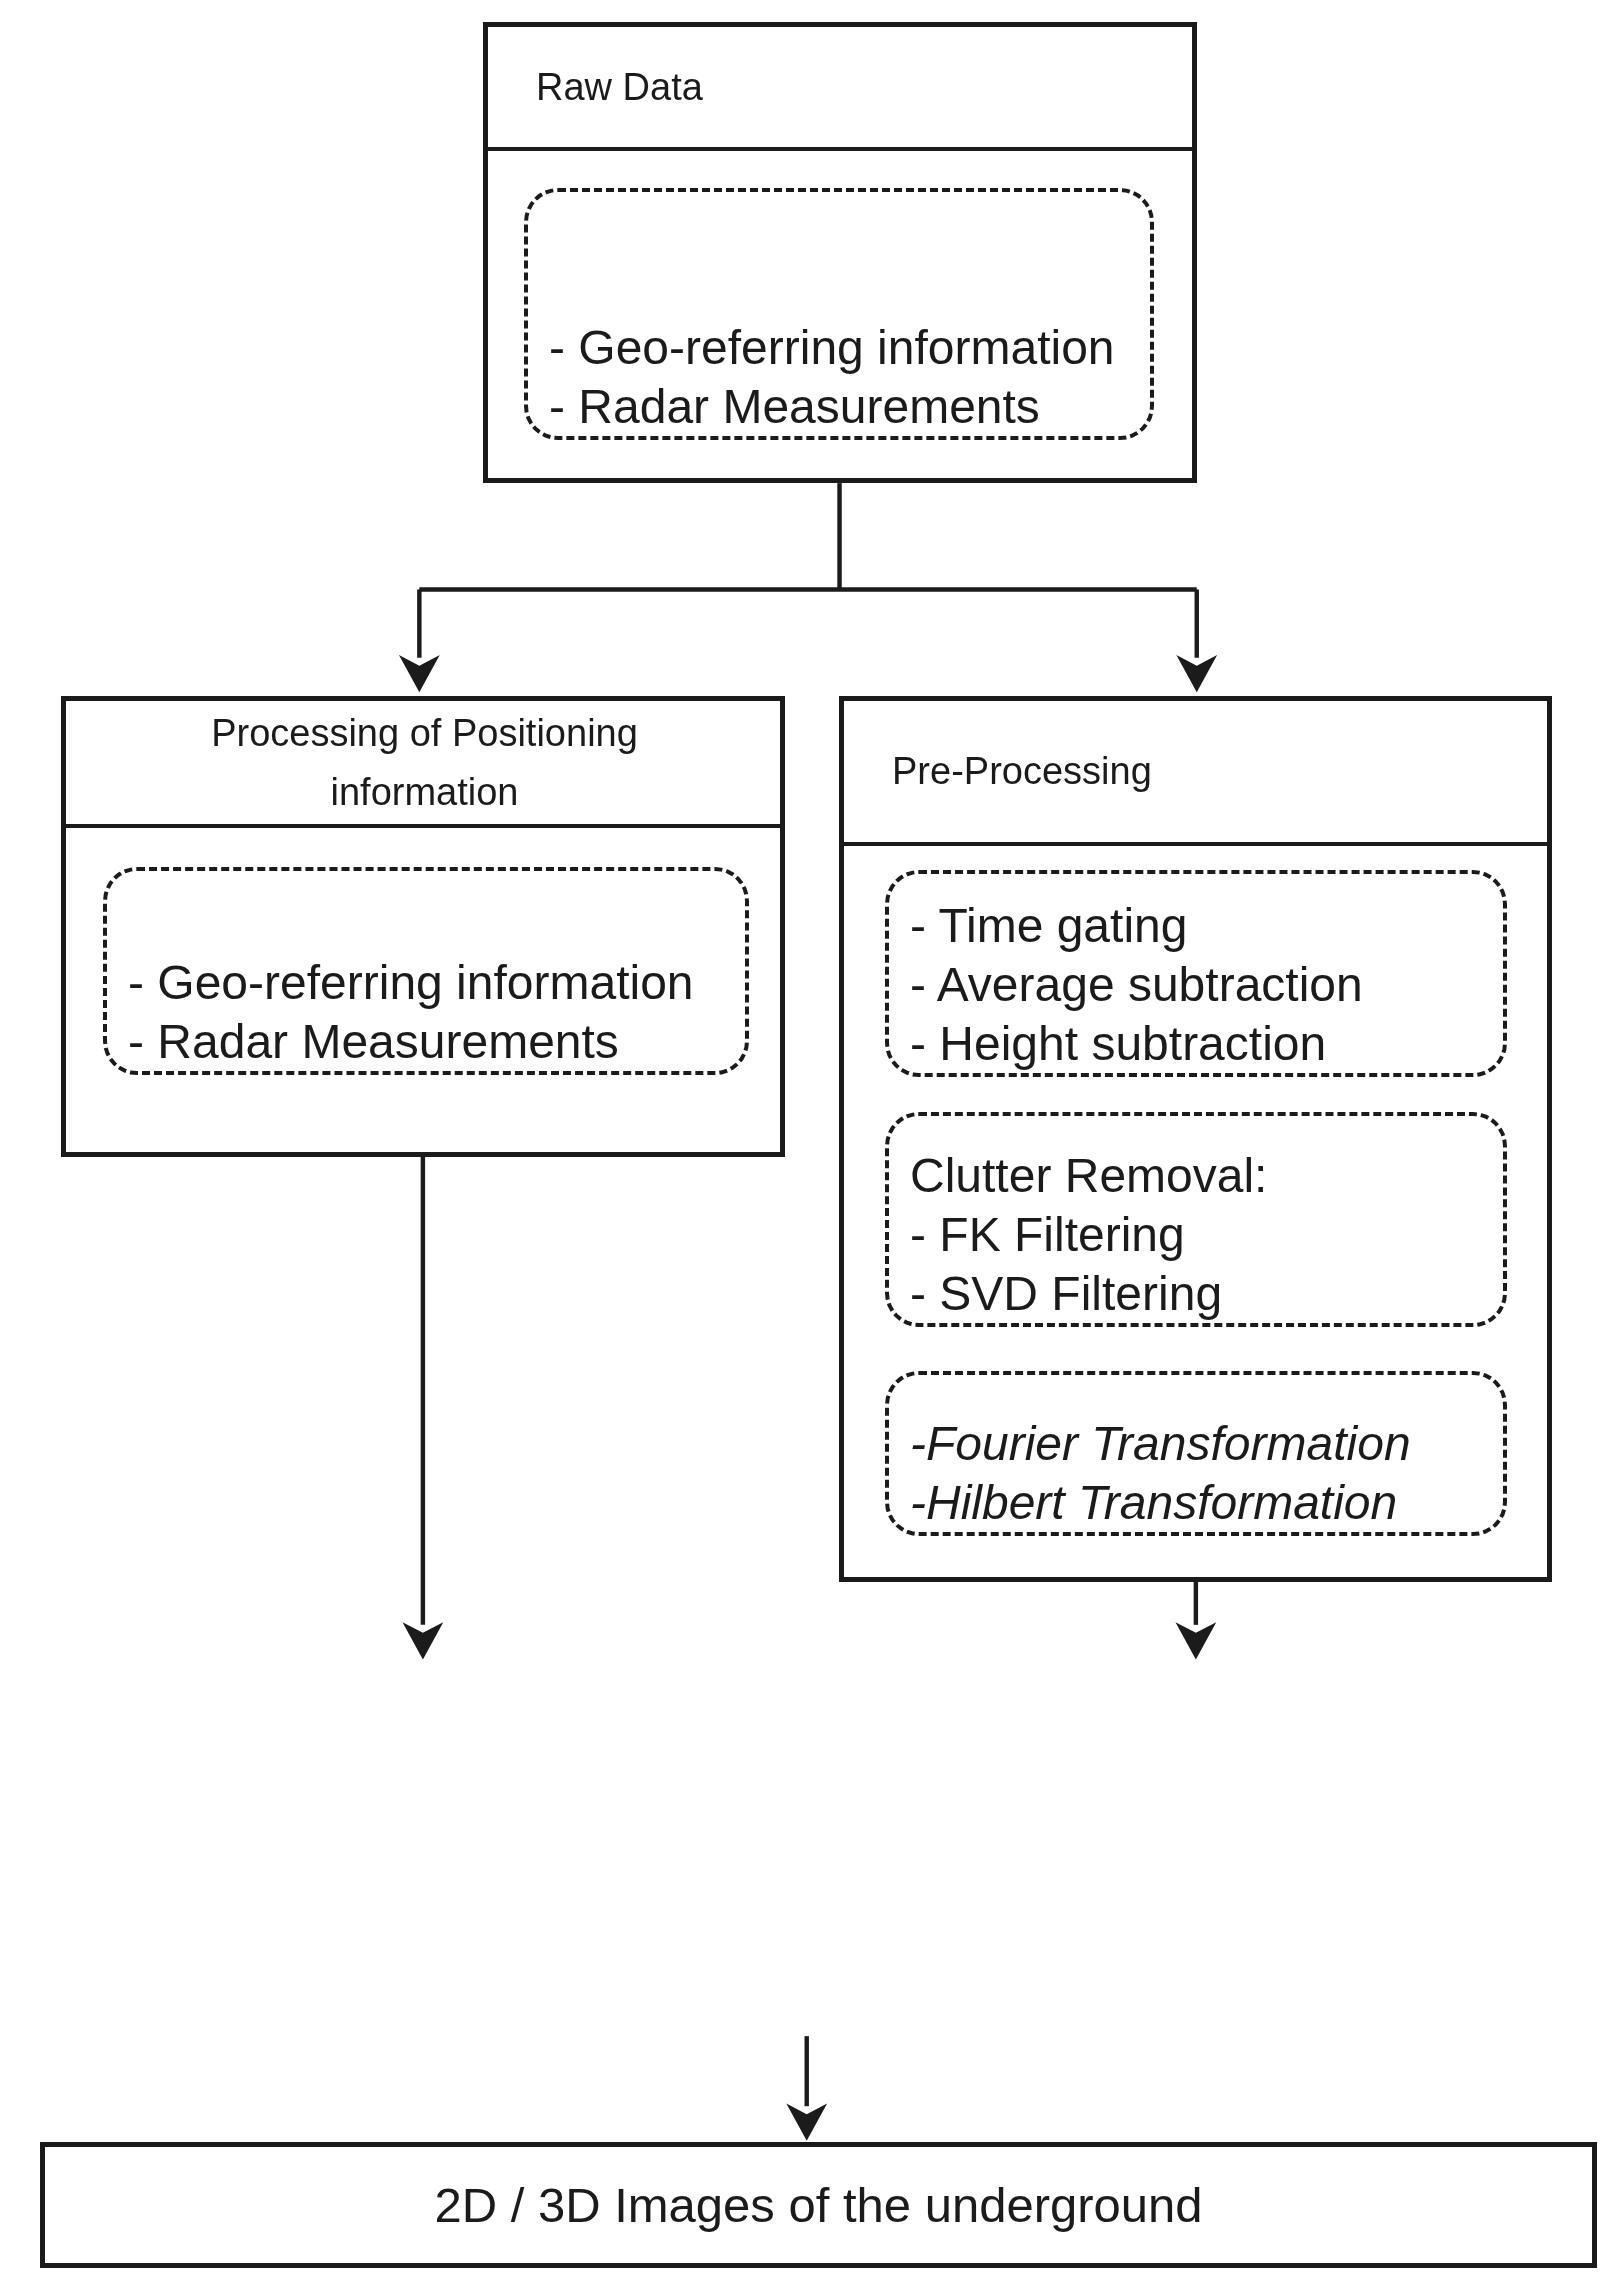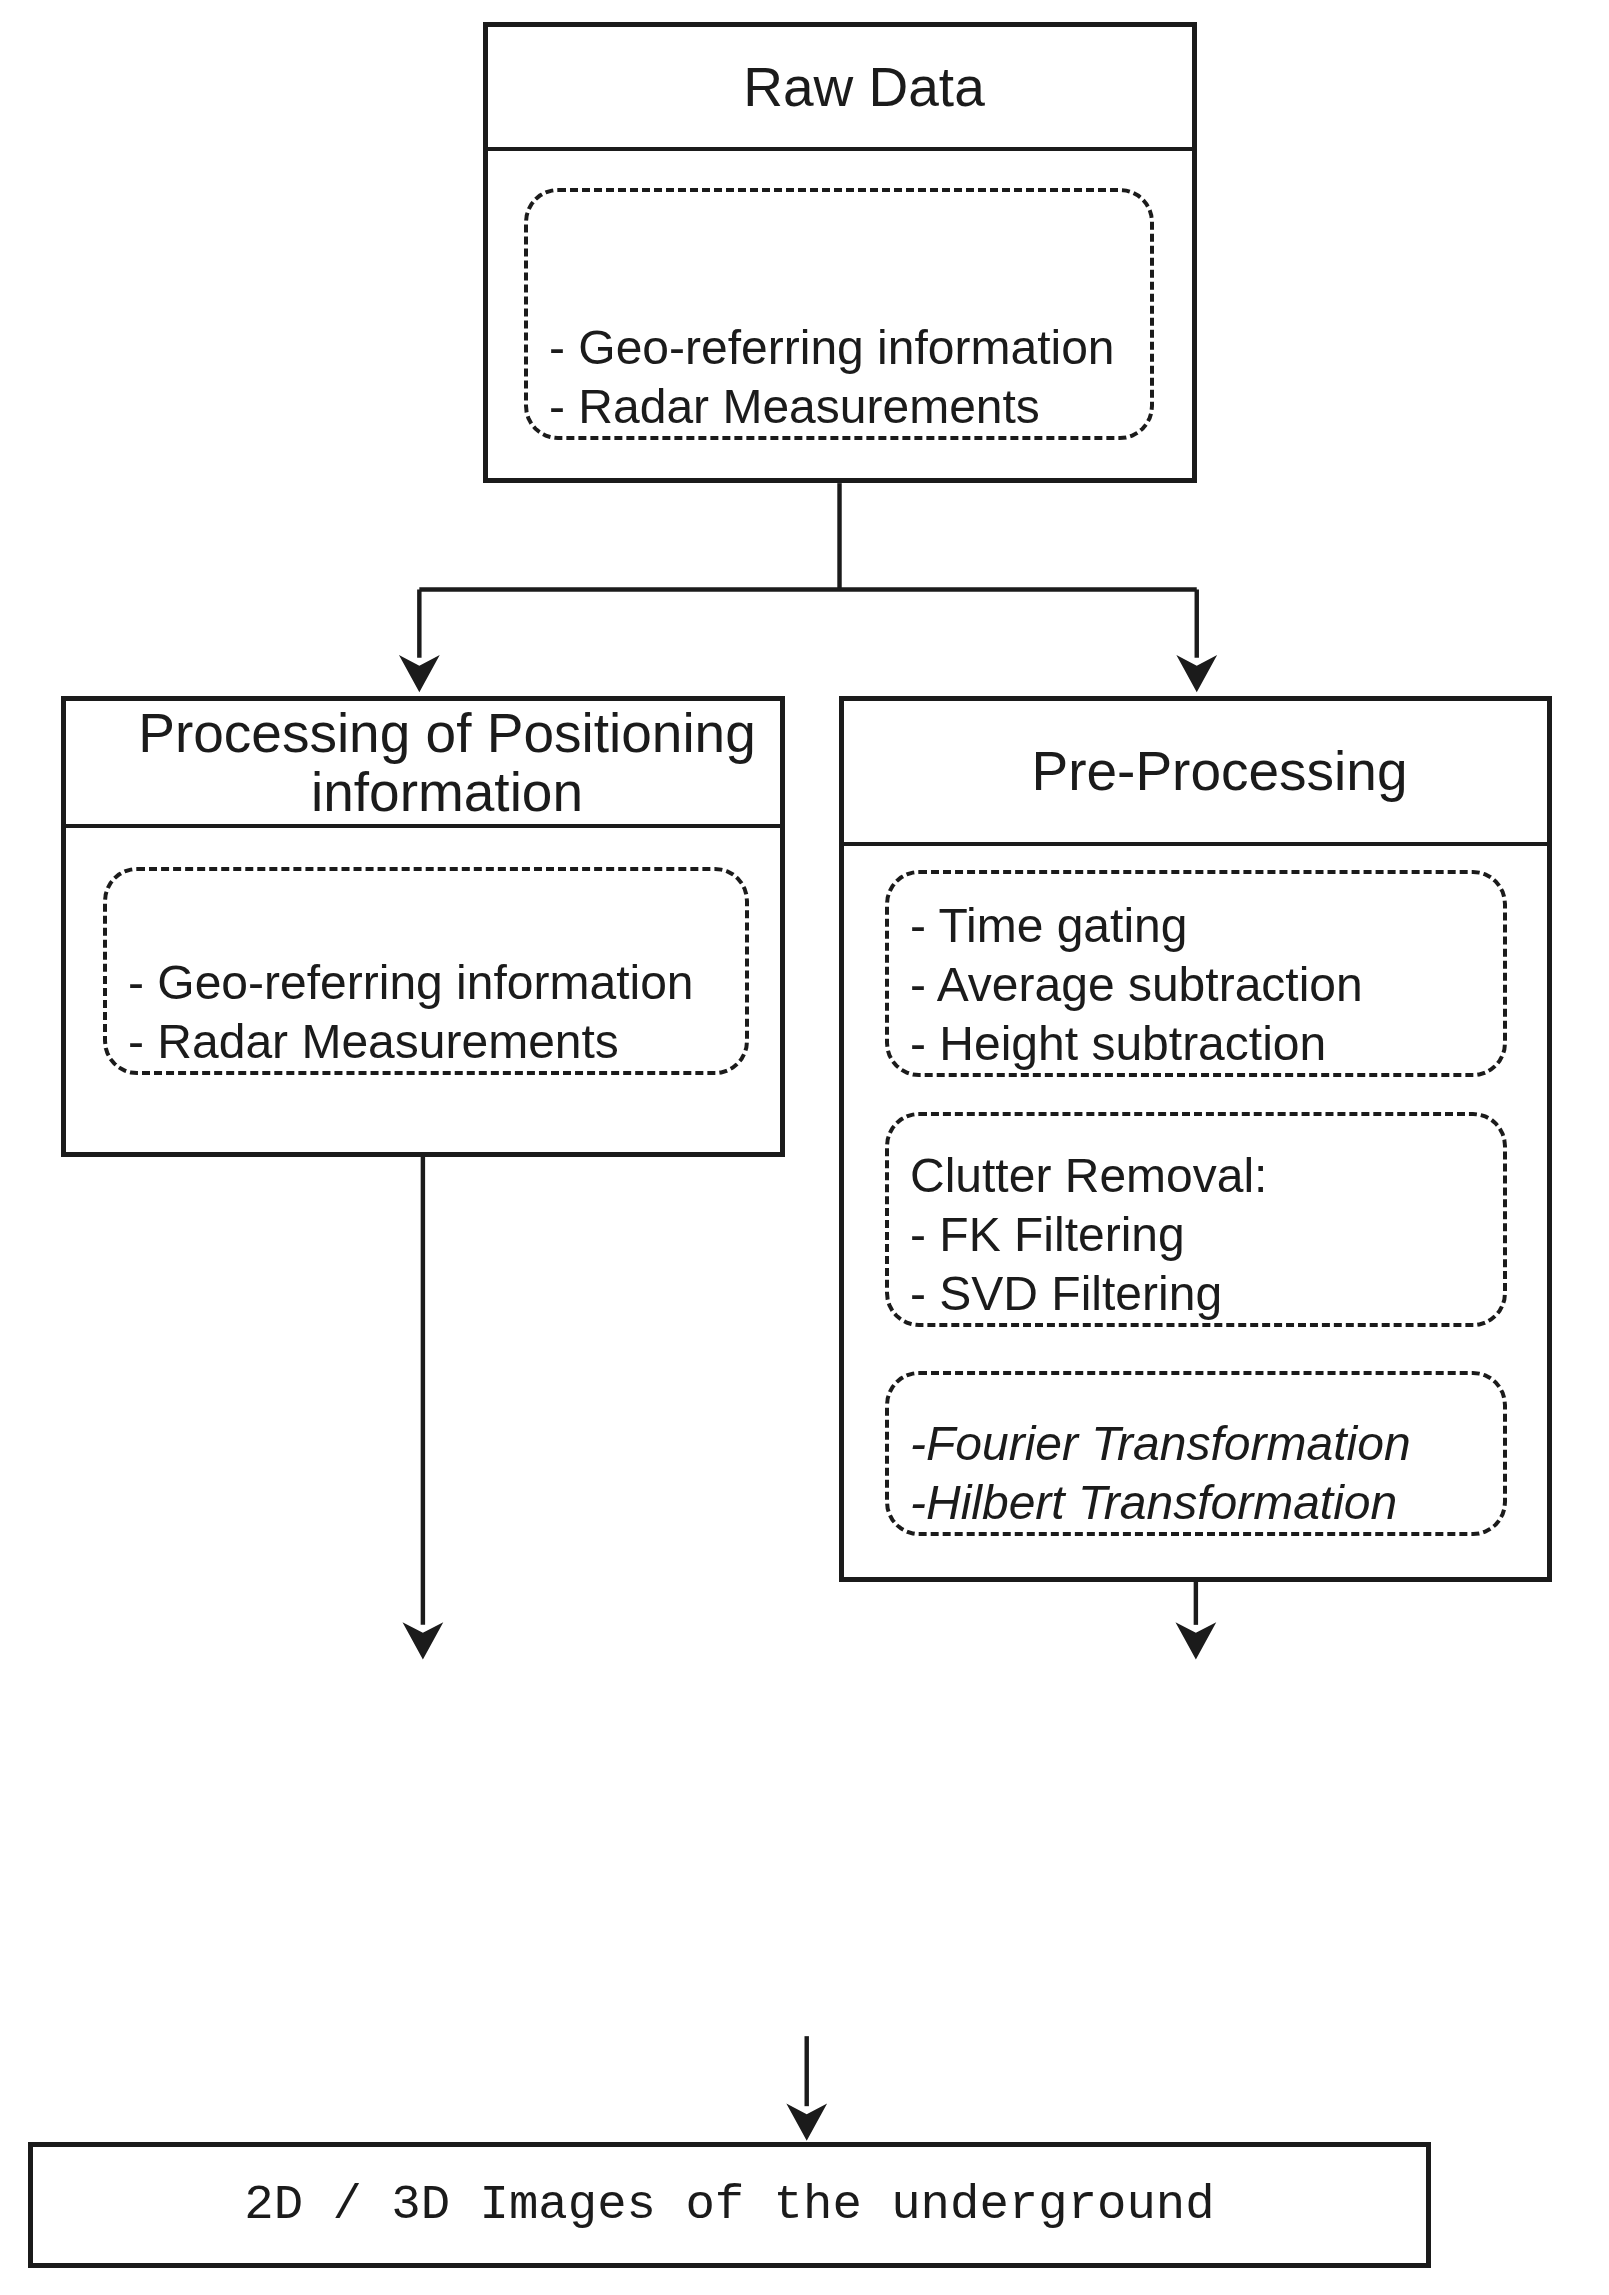--- a/index.html
+++ b/index.html
@@ -12,25 +12,25 @@
     overflow:hidden;
   }
   .connectors{position:absolute;left:0;top:0;width:1609px;height:2295px;}
   .node{
     position:absolute;
     border:5.3px solid #1b1b1b;
     background:#ffffff;
     box-sizing:border-box;
   }
   .node-header{
-    display:flex;align-items:center;justify-content:center;
+    display:flex;align-items:center;justify-content:flex-start;
     text-align:center;
     border-bottom:4.4px solid #1b1b1b;
     box-sizing:border-box;
-    font-size:55px;line-height:59px;padding-left:48px;
+    font-size:38px;line-height:59px;padding-left:48px;
   }
   .node-body{position:relative;width:100%;}
   .dashed-box{
     position:absolute;
     border:4.4px dashed #1b1b1b;
     border-radius:34px;
     box-sizing:border-box;
     display:flex;flex-direction:column;justify-content:flex-end;
     font-size:48px;line-height:59px;
   }
@@ -113,18 +113,18 @@
         <div class="line">- SVD Filtering</div>
       </div>
       <div class="dashed-box" style="left:41px;top:525px;width:622px;height:165px;font-style:italic;">
         <div class="line">-Fourier Transformation</div>
         <div class="line">-Hilbert Transformation</div>
       </div>
     </div>
   </div>
 
 
-  <div class="node" style="left:28px;top:2142px;width:1403px;height:126px;font-family:Liberation Mono, monospace;">
+  <div class="node" style="left:40px;top:2142px;width:1557px;height:126px;">
     <div class="plain-label">2D / 3D Images of the underground</div>
   </div>
 
 </div>
 
 
 </body></html>

